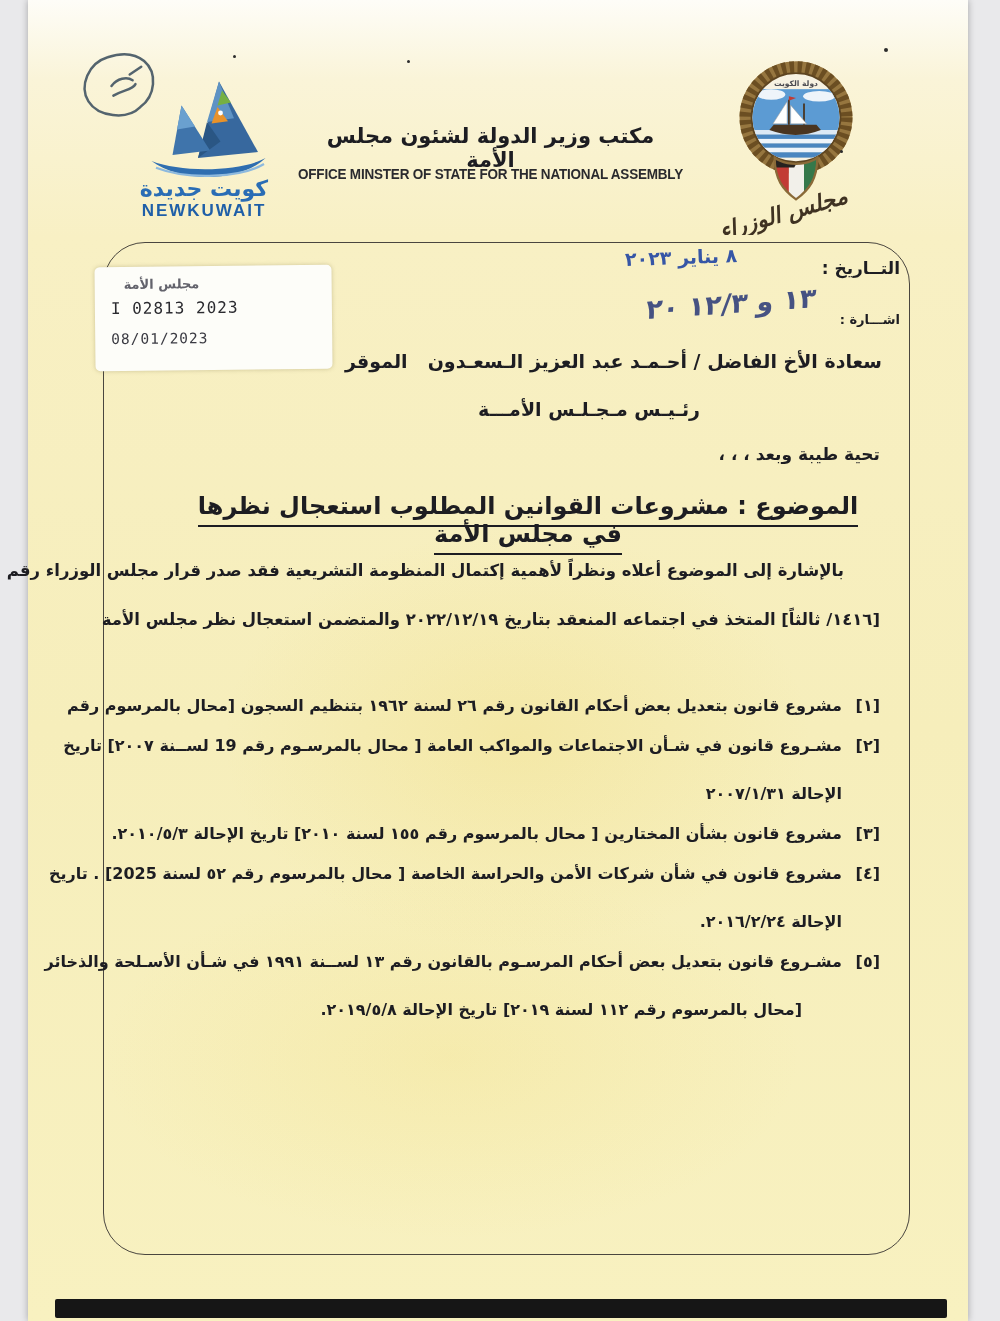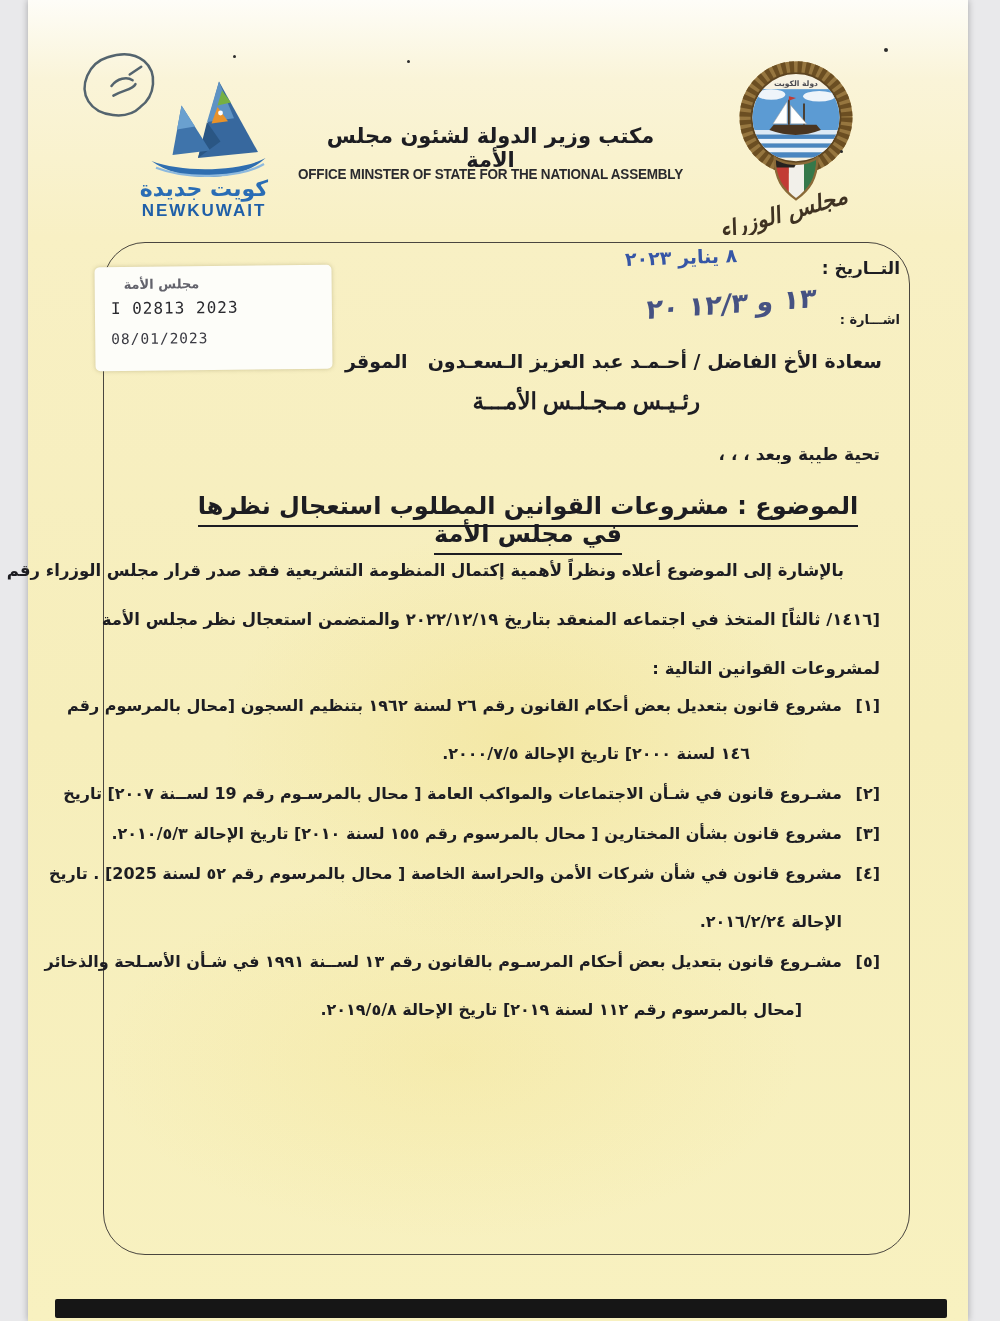--- a/index.html
+++ b/index.html
@@ -42,21 +42,21 @@
   .rstamp { position:absolute; left:67px; top:266px; width:237px; height:104px;
             background:#fdfdf9; border-radius:5px; padding:10px 16px;
             box-shadow:0 0 4px rgba(120,110,60,.35); transform:rotate(-0.6deg); }
   .rstamp .org { font-size:13px; color:#63636c; font-weight:bold; direction:rtl; text-align:left; width:90px;margin-left:13px; }
   .rstamp .num { font-family:"DejaVu Sans Mono",monospace; font-size:16px; color:#2b2b30; margin-top:7px; letter-spacing:1px; }
   .rstamp .dt  { font-family:"DejaVu Sans Mono",monospace; font-size:14.5px; color:#3a3a42; margin-top:13px; letter-spacing:1px; }
 
   
   .honorific { position:absolute; left:317px; top:350px; font-size:19px; }
   .addressee { position:absolute; right:86px; top:350px; font-size:19px; }
-  .addr-title { position:absolute; right:268px; top:388px; font-size:23px;font-family:Liberation Serif, serif; }
+  .addr-title { position:absolute; right:268px; top:398px; font-size:19px; }
   .salutation { position:absolute; right:88px; top:444px; font-size:17px; }
   .subject { position:absolute; left:150px; right:90px; top:492px; text-align:center; font-size:24px; }
   .subject span { border-bottom:2.2px solid #1d1d22; padding-bottom:5px; }
 
   
   .intro { position:absolute; right:88px; left:85px; top:546px; font-size:16.5px; }
   .intro .line { line-height:49px; white-space:nowrap; text-align:right; }
   .intro .line.first { padding-right:36px; }
 
   .items { position:absolute; right:88px; left:80px; top:682px; font-size:16px; }
@@ -170,35 +170,34 @@
     <div class="addr-title ar">رئـيـس مـجـلـس الأمـــة</div>
     <div class="salutation ar">تحية طيبة وبعد ، ، ،</div>
 
     <div class="subject ar">
       <span>الموضوع : مشروعات القوانين المطلوب استعجال نظرها في مجلس الأمة</span>
     </div>
 
     <div class="intro ar">
       <div class="line first">بالإشارة إلى الموضوع أعلاه ونظراً لأهمية إكتمال المنظومة التشريعية فقد صدر قرار مجلس الوزراء رقم</div>
       <div class="line">[١٤١٦/ ثالثاً] المتخذ في اجتماعه المنعقد بتاريخ ٢٠٢٢/١٢/١٩ والمتضمن استعجال نظر مجلس الأمة</div>
-      <div class="line">لمشروعات القوانين التالية :</div>
     </div>
 
     <div class="items ar">
       <div class="item i1">
         <div class="num">[١]</div>
         <div class="txt">
           <div class="line">مشروع قانون بتعديل بعض أحكام القانون رقم ٢٦ لسنة ١٩٦٢ بتنظيم السجون [محال بالمرسوم رقم</div>
-          <div class="line l2">١٤٦ لسنة ٢٠٠٠] تاريخ الإحالة ٢٠٠٠/٧/٥.</div>
         </div>
       </div>
       <div class="item i2">
         <div class="num">[٢]</div>
         <div class="txt">
           <div class="line">مشـروع قانون في شـأن الاجتماعات والمواكب العامة [ محال بالمرسـوم رقم 19 لســنة ٢٠٠٧] تاريخ</div>
+          <div class="line l2">الإحالة ٢٠٠٧/١/٣١</div>
         </div>
       </div>
       <div class="item i3">
         <div class="num">[٣]</div>
         <div class="txt">
           <div class="line">مشروع قانون بشأن المختارين [ محال بالمرسوم رقم ١٥٥ لسنة ٢٠١٠] تاريخ الإحالة ٢٠١٠/٥/٣.</div>
         </div>
       </div>
       <div class="item i4">
         <div class="num">[٤]</div>

